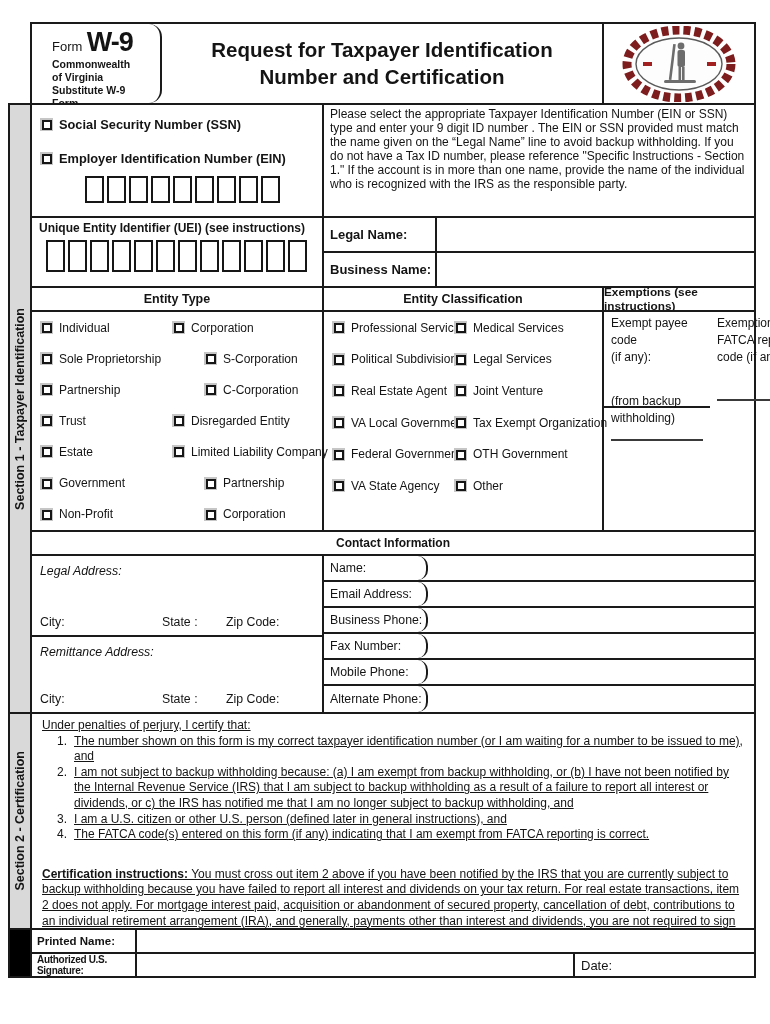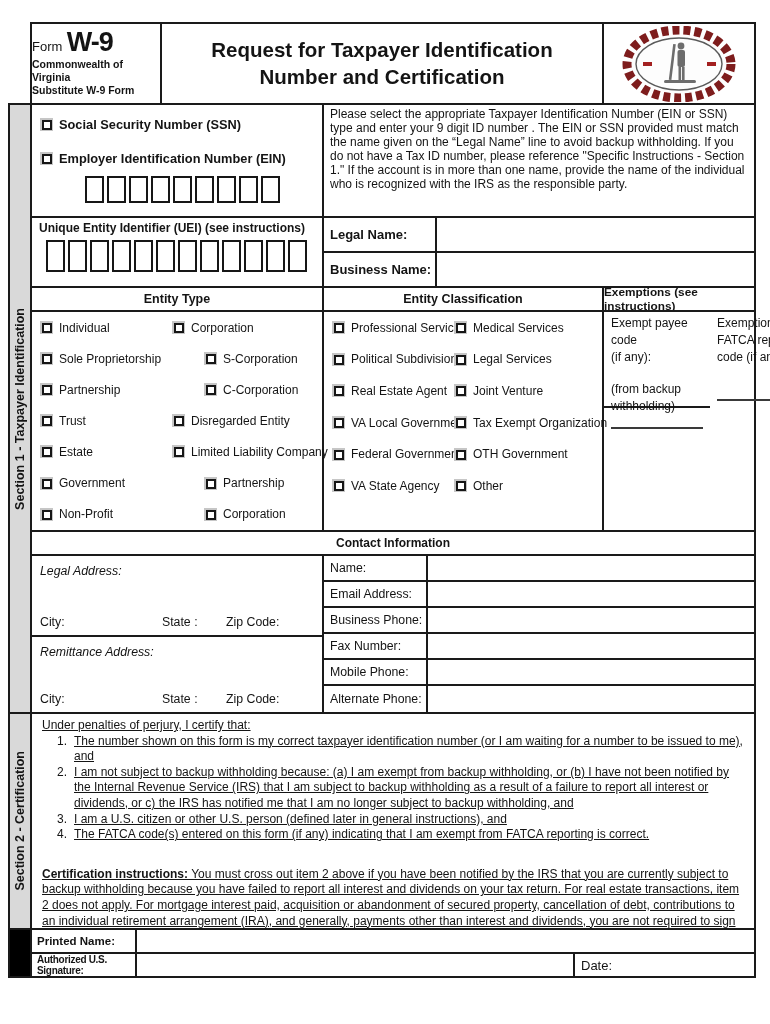--- a/index.html
+++ b/index.html
@@ -1,20 +1,20 @@
 <!DOCTYPE html>
 <html><head>
 <meta charset="utf-8">
 <style>
   html,body{margin:0;padding:0;background:#ffffff;}
   #page{position:relative;width:770px;height:1024px;background:#ffffff;
         font-family:"Liberation Sans", sans-serif;color:#141414;overflow:hidden;}
   .sec{position:absolute;border:2px solid #1a1a1a;background:#fff;box-sizing:border-box;}
   
-  #h-form{position:absolute;left:0;top:0;width:130px;height:100%;border-right:2px solid #1a1a1a;box-sizing:border-box;padding:3px 0;}
+  #h-form{position:absolute;left:0;top:0;width:130px;height:100%;border-right:2px solid #1a1a1a;box-sizing:border-box;padding:3px 20px;border-radius:13px;}
   #h-title{position:absolute;left:130px;top:0;width:442px;height:100%;border-right:2px solid #1a1a1a;box-sizing:border-box;
            display:flex;flex-direction:column;align-items:center;justify-content:center;font-weight:bold;font-size:20.5px;line-height:1.3;}
   #h-seal{position:absolute;left:572px;top:0;right:0;height:100%;display:flex;align-items:center;justify-content:center;}
   .formword{font-size:13px;}
   .formnum{font-size:27px;font-weight:bold;letter-spacing:-1px;}
   .orgline{font-size:10.5px;font-weight:bold;line-height:1.25;}
   .revline{font-size:10.5px;margin-top:9px;}
   
   .strip{position:absolute;left:8px;width:24px;border:2px solid #1a1a1a;box-sizing:border-box;background:#d9d9d9;
          display:flex;align-items:center;justify-content:center;}
@@ -33,21 +33,21 @@
   .ehead>div{display:flex;align-items:center;justify-content:center;box-sizing:border-box;}
   .erow{height:31.1px;position:relative;}
   .crow{height:31.6px;position:relative;}
   .abs{position:absolute;top:50%;transform:translateY(-50%);}
   .l8{left:8px;} .l140{left:140px;} .l172{left:172px;} .l130{left:130px;}
   .excell{font-size:12px;line-height:1.4;padding:3px 7px;box-sizing:border-box;}
   .uline{border-bottom:2px solid #3a3a3a;margin:0 auto;}
   
   .ctrow{height:26px;display:flex;border-bottom:2px solid #1a1a1a;box-sizing:border-box;}
   .ctrow.last{border-bottom:none;}
-  .ctlabel{width:104px;border-right:2px solid #1a1a1a;box-sizing:border-box;display:flex;align-items:center;padding-left:6px;font-size:12.3px;}
+  .ctlabel{width:104px;border-right:2px solid #1a1a1a;box-sizing:border-box;display:flex;align-items:center;padding-left:6px;font-size:12.3px;border-radius:10px;}
   .ctval{flex:1;}
   .addrcell{position:relative;box-sizing:border-box;font-size:12.3px;}
   .addrlabel{position:absolute;left:8px;top:8px;font-style:italic;}
   .cityrow{position:absolute;left:8px;right:4px;bottom:6px;height:14px;}
   .cityrow span{position:absolute;top:0;}
   
   #cert{font-size:12px;line-height:1.3;padding:4px 10px 0 10px;box-sizing:border-box;text-decoration:underline;}
   .certitem{position:relative;padding-left:32px;}
   .certnum{position:absolute;left:15px;}
   
@@ -297,21 +297,21 @@
         <div class="opt abs l130">
             <div class="cb"></div>
             <span>Other</span>
           </div>
       </div>
     </div>
 
     <div style="position:absolute;left:572px;top:0;right:0;height:100%;display:flex;">
       <div class="excell" style="height:96px;border-bottom:2px solid #1a1a1a;">
         <div>Exempt payee code</div>
-        <div style="margin-bottom:16px;">(if any):</div>
+        <div style="margin-bottom:28px;">(if any):</div>
         <div>(from backup withholding)</div>
         <div class="uline" style="width:92px;margin-top:12px;"></div>
       </div>
       <div class="excell" style="flex:1;">
         <div>Exemption from FATCA reporting</div>
         <div>code (if any):</div>
         <div class="uline" style="width:110px;margin-top:34px;"></div>
       </div>
     </div>
   </div>

